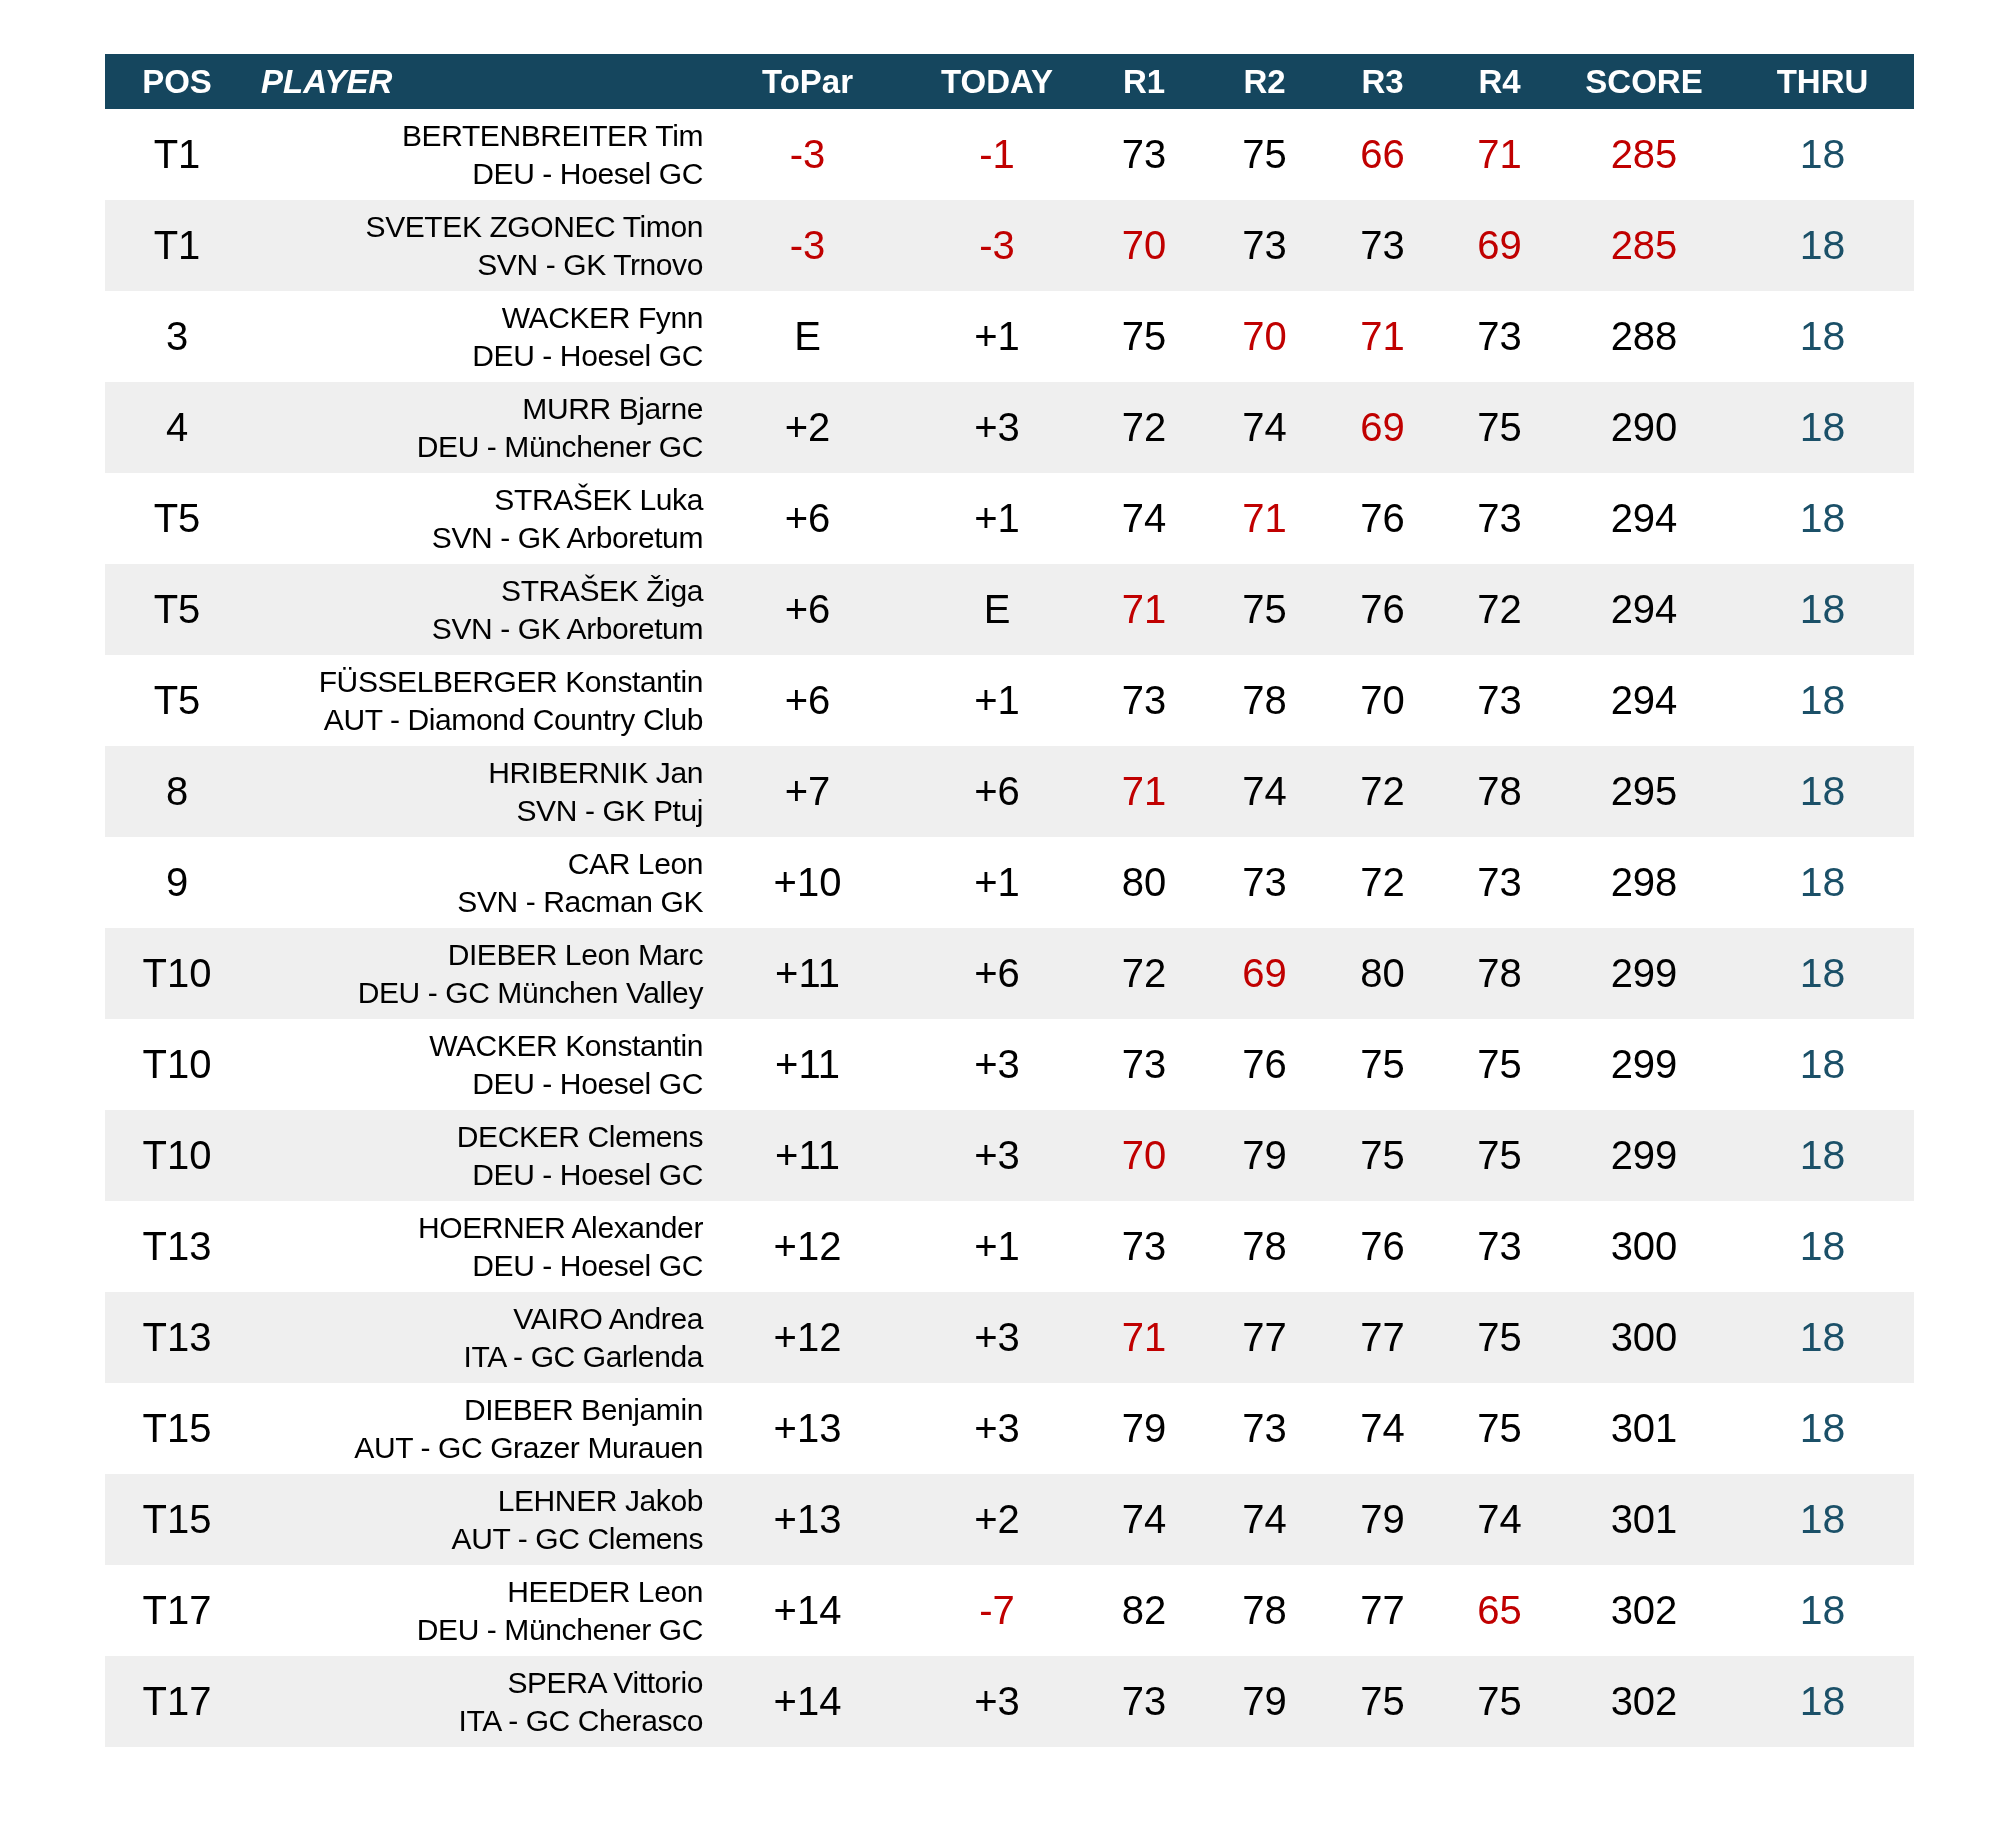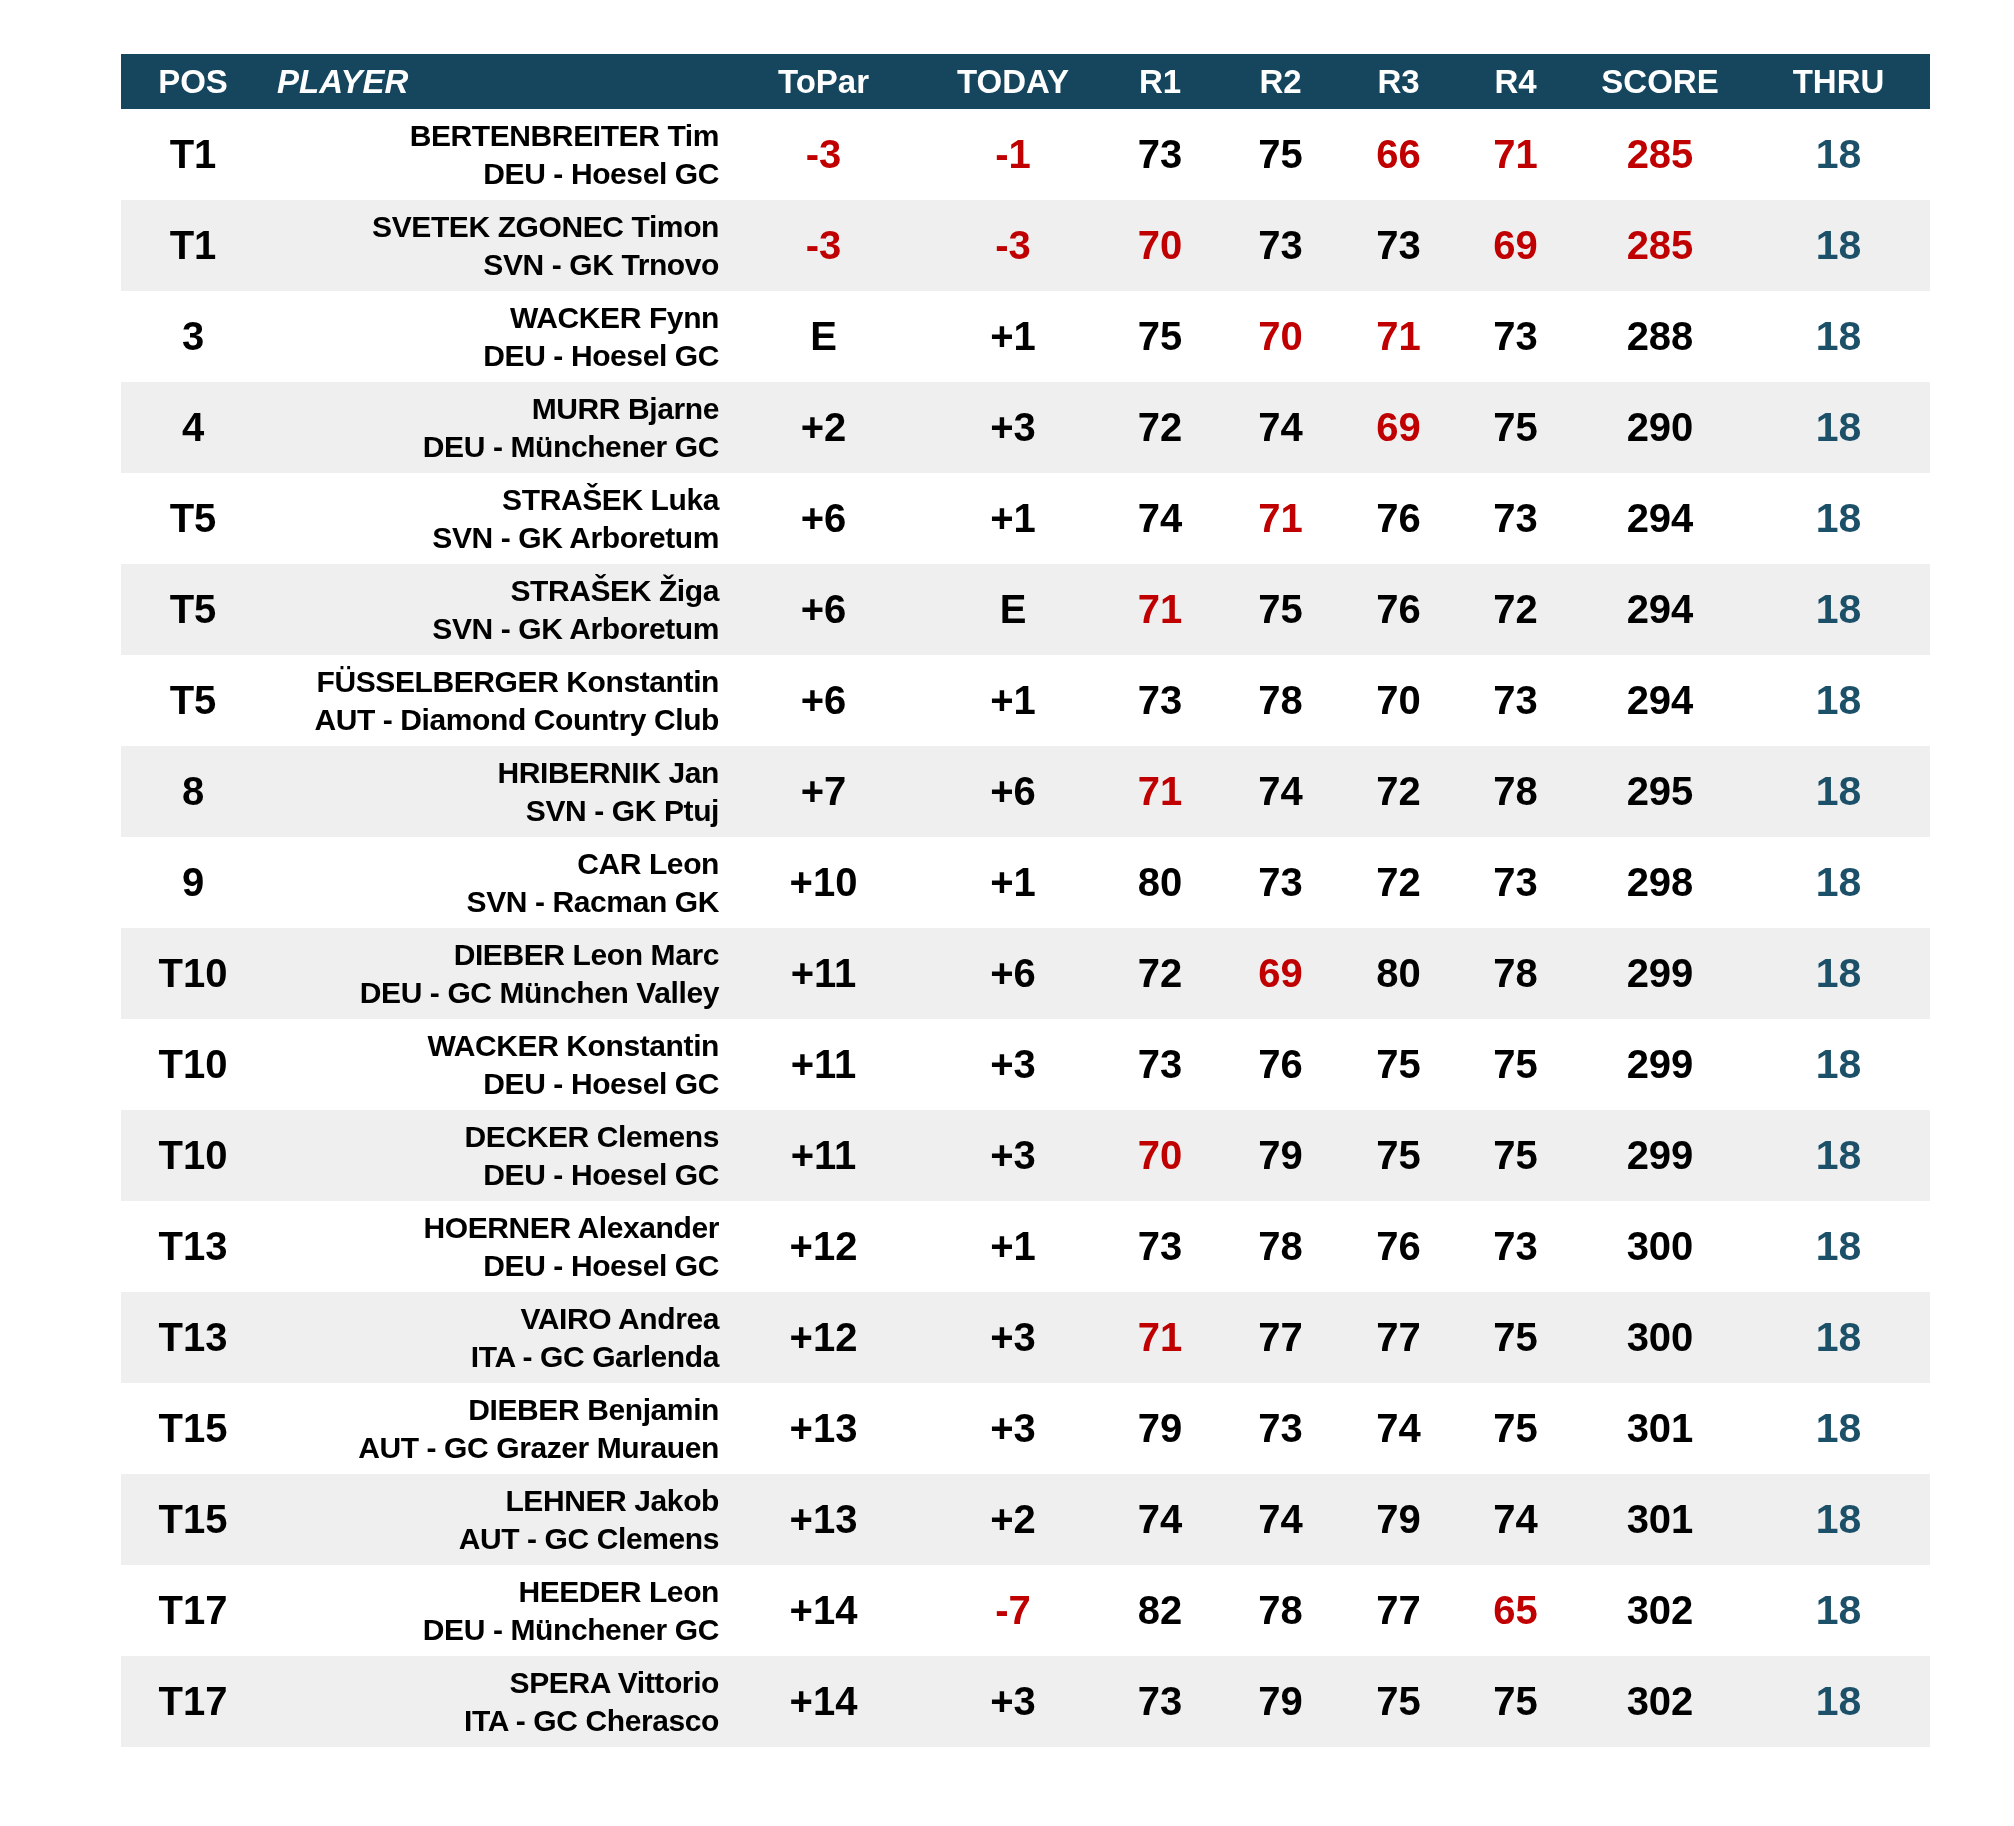--- a/index.html
+++ b/index.html
@@ -13,31 +13,31 @@
   }
   *{box-sizing:border-box;}
   html,body{margin:0;padding:0;}
   body{
     width:2015px;height:1827px;position:relative;
     background:#ffffff;
     font-family:"Liberation Sans", sans-serif;
     color:var(--text);
   }
   table.lb{
-    position:absolute;left:121px;top:54px;width:1808px;
+    position:absolute;left:105px;top:54px;width:1808px;
     border-collapse:collapse;table-layout:fixed;
   }
   thead tr{height:55px;}
   thead th{
     background:var(--header-bg);color:var(--header-text);
     font-size:33px;font-weight:700;text-align:center;
     padding:0;white-space:nowrap;
   }
   thead th.player{text-align:left;padding-left:12px;font-style:italic;}
-  tbody tr{height:91px;background:var(--row-bg);font-weight:bold;}
+  tbody tr{height:91px;background:var(--row-bg);}
   tbody tr:nth-child(even){background:var(--row-alt);}
   td{padding:0;vertical-align:middle;}
   td.pos{font-size:40px;text-align:center;}
   td.player{text-align:right;padding-left:12px;}
   td.player .pname,
   td.player .pclub{
     font-size:30px;line-height:38px;letter-spacing:-0.4px;white-space:nowrap;
   }
   td.num{font-size:40px;text-align:center;}
   td.num.red{color:var(--red);}

